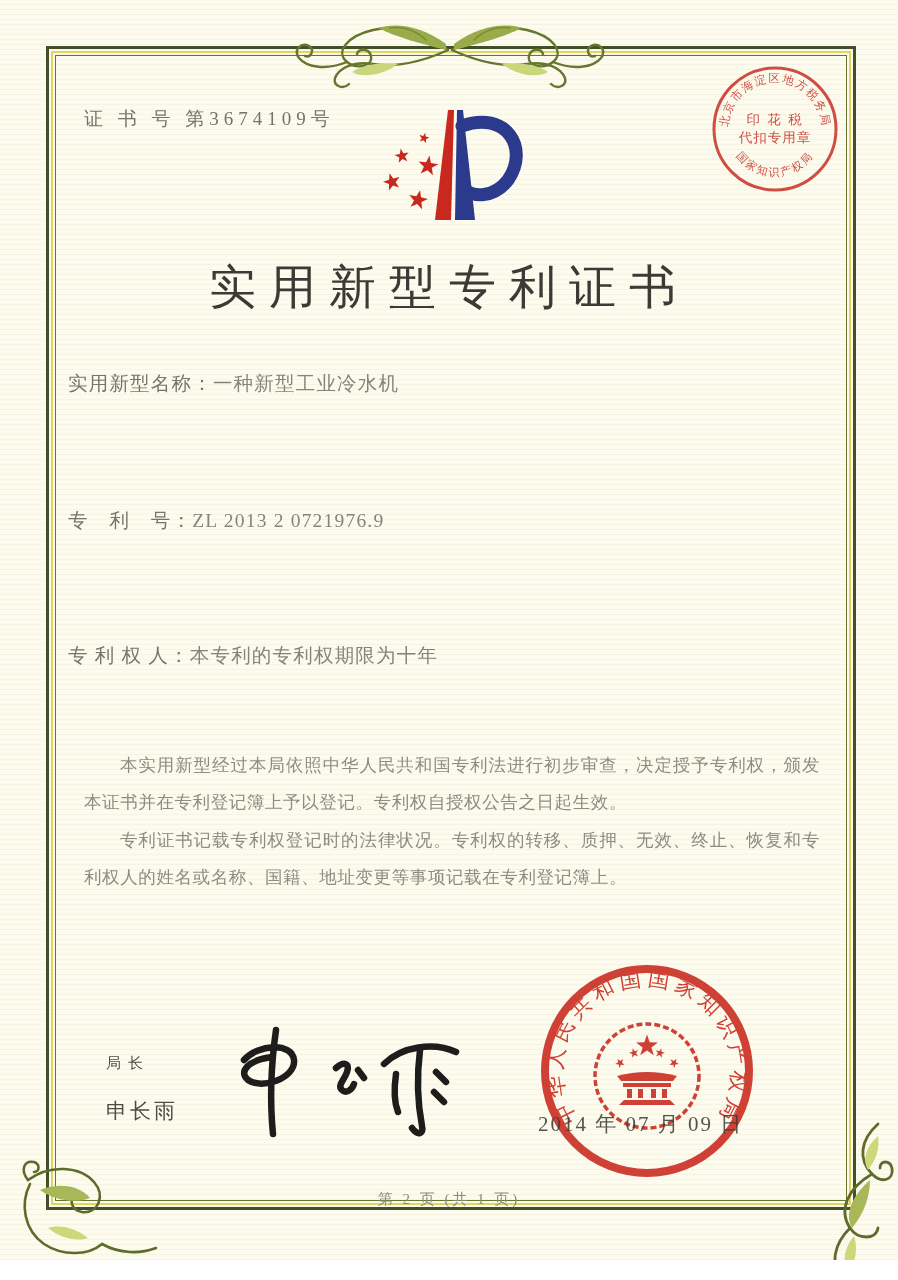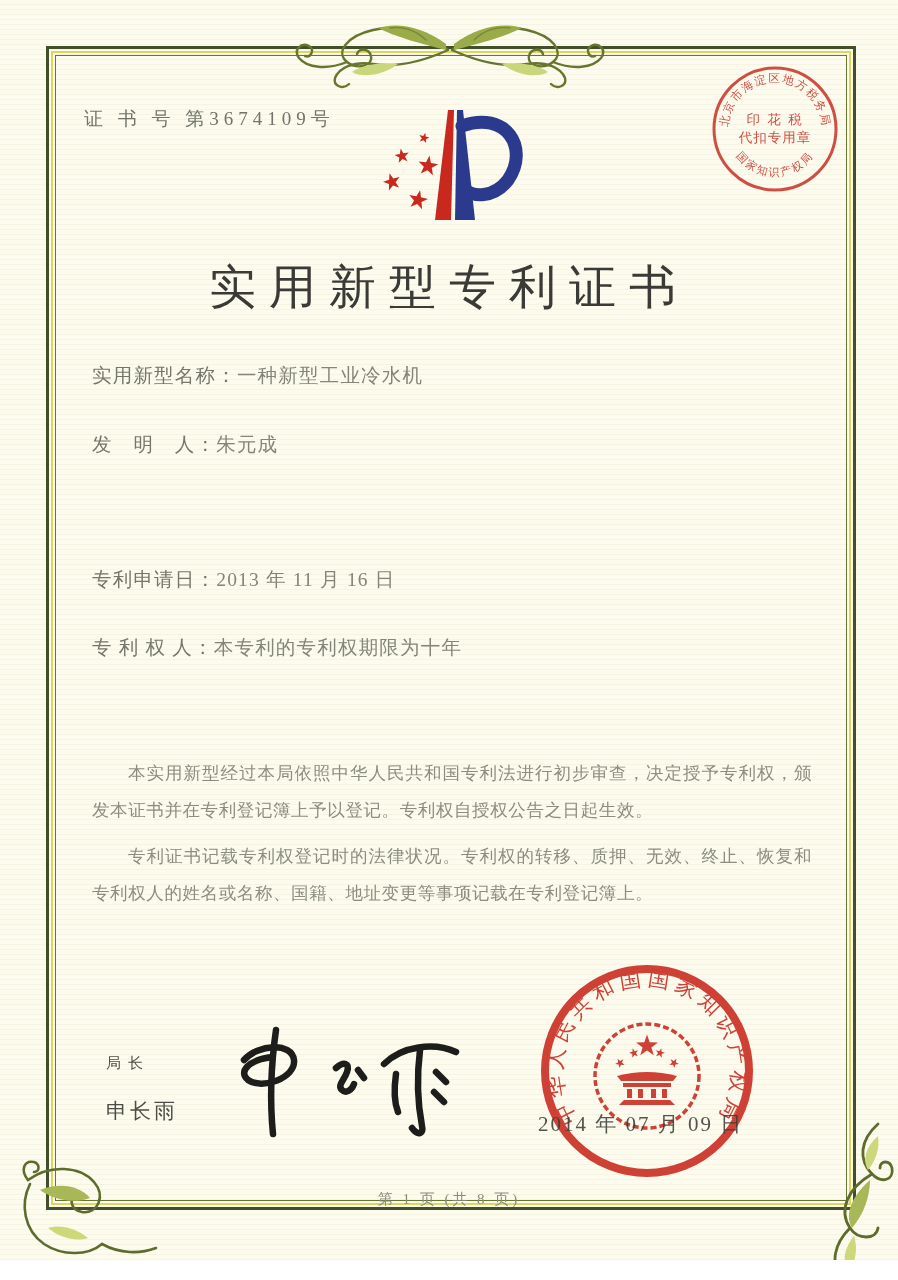--- a/index.html
+++ b/index.html
@@ -13,26 +13,26 @@
   }
   .abs{position:absolute;}
   
   .border-outer{position:absolute;left:46px;top:46px;right:42px;bottom:50px;border:3px solid #41502a;}
   .border-mid{position:absolute;left:51px;top:51px;right:47px;bottom:55px;border:2px solid #ddd75f;}
   .border-inner{position:absolute;left:55px;top:55px;right:51px;bottom:59px;border:1px solid #66762f;}
 
   .cert-no{left:84px;top:106px;font-size:19px;letter-spacing:5px;color:#71746a;}
   .title{left:0;right:0;top:236px;text-align:center;font-size:47px;letter-spacing:13px;color:#3a3a36;font-weight:500;margin-top:20px;}
 
-  .field{left:92px;font-size:19.5px;color:#7c7e72;letter-spacing:1.2px;white-space:nowrap;}
+  .field{left:68px;font-size:19.5px;color:#7c7e72;letter-spacing:1.2px;white-space:nowrap;margin-top:8px;}
   .field .flabel{color:#74766b;}
   .field .fvalue{color:#83857a;}
 
   .body-text{left:84px;top:747px;width:736px;}
-  .body-text p{margin:8px;text-indent:2.05em;font-size:17.5px;line-height:37.4px;
+  .body-text p{margin:0;text-indent:2.05em;font-size:17.5px;line-height:37.4px;
     color:#8b8d81;letter-spacing:0.6px;text-align:justify;}
 
   .officer-title{left:106px;top:1054px;font-size:15px;letter-spacing:7px;color:#4c4e46;}
   .officer-name{left:106px;top:1097px;font-size:21px;letter-spacing:3px;color:#4c4e46;text-align:center;}
 
   .seal-date{left:538px;top:1110px;font-size:21px;letter-spacing:2px;color:rgba(58,62,56,0.88);z-index:6;}
   .footer{left:0;right:0;top:1190px;text-align:center;font-size:15px;letter-spacing:3px;color:#8a8c7e;}
 
   svg text{font-family:"Liberation Serif","DejaVu Serif",serif;}
   .seal-svg{z-index:5;}
@@ -100,25 +100,22 @@
     <path d="M110,14 L116,14 L113,124 L97,124 Z" fill="#c8281e"></path>
     <path d="M119,14 L125,14 L137,124 L117,124 Z" fill="#2b3a8c"></path>
     <path d="M124,30 C168,14 192,52 170,84 C156,102 134,102 126,92" fill="none" stroke="#2b3a8c" stroke-width="13" stroke-linecap="round"></path>
   </svg>
 
   <div class="abs title">实用新型专利证书</div>
 
   <div class="abs field" style="top:362px">
     <span class="flabel">实用新型名称：</span><span class="fvalue">一种新型工业冷水机</span>
   </div>
-  <div class="abs field" style="top:431px">
-    <span class="flabel">发　明　人：</span><span class="fvalue">朱元成</span>
-  </div>
-  <div class="abs field" style="top:566px">
-    <span class="flabel">专利申请日：</span><span class="fvalue">2013 年 11 月 16 日</span>
+  <div class="abs field" style="top:499px">
+    <span class="flabel">专　利　号：</span><span class="fvalue">ZL 2013 2 0721976.9</span>
   </div>
   <div class="abs field" style="top:634px">
     <span class="flabel">专 利 权 人：</span><span class="fvalue">本专利的专利权期限为十年</span>
   </div>
 
   <div class="abs body-text">
     <p>本实用新型经过本局依照中华人民共和国专利法进行初步审查，决定授予专利权，颁发本证书并在专利登记簿上予以登记。专利权自授权公告之日起生效。</p>
     <p>专利证书记载专利权登记时的法律状况。专利权的转移、质押、无效、终止、恢复和专利权人的姓名或名称、国籍、地址变更等事项记载在专利登记簿上。</p>
   </div>
 
@@ -169,15 +166,15 @@
     <text font-size="11.5" fill="#c9372c" letter-spacing="1.6">
       <textPath href="#taxTopArc" startOffset="50%" text-anchor="middle">北京市海淀区地方税务局</textPath>
     </text>
     <text font-size="11" fill="#c9372c" letter-spacing="2">
       <textPath href="#taxBotArc" startOffset="50%" text-anchor="middle">国家知识产权局</textPath>
     </text>
     <text x="67" y="62" text-anchor="middle" font-size="13.5" fill="#c9372c" letter-spacing="2">印 花 税</text>
     <text x="67" y="80" text-anchor="middle" font-size="13.5" fill="#c9372c" letter-spacing="1">代扣专用章</text>
   </svg>
 
-  <div class="abs footer">第 1 页 (共 8 页)</div>
+  <div class="abs footer">第 2 页 (共 1 页)</div>
 
 </div>
 
 </body></html>

